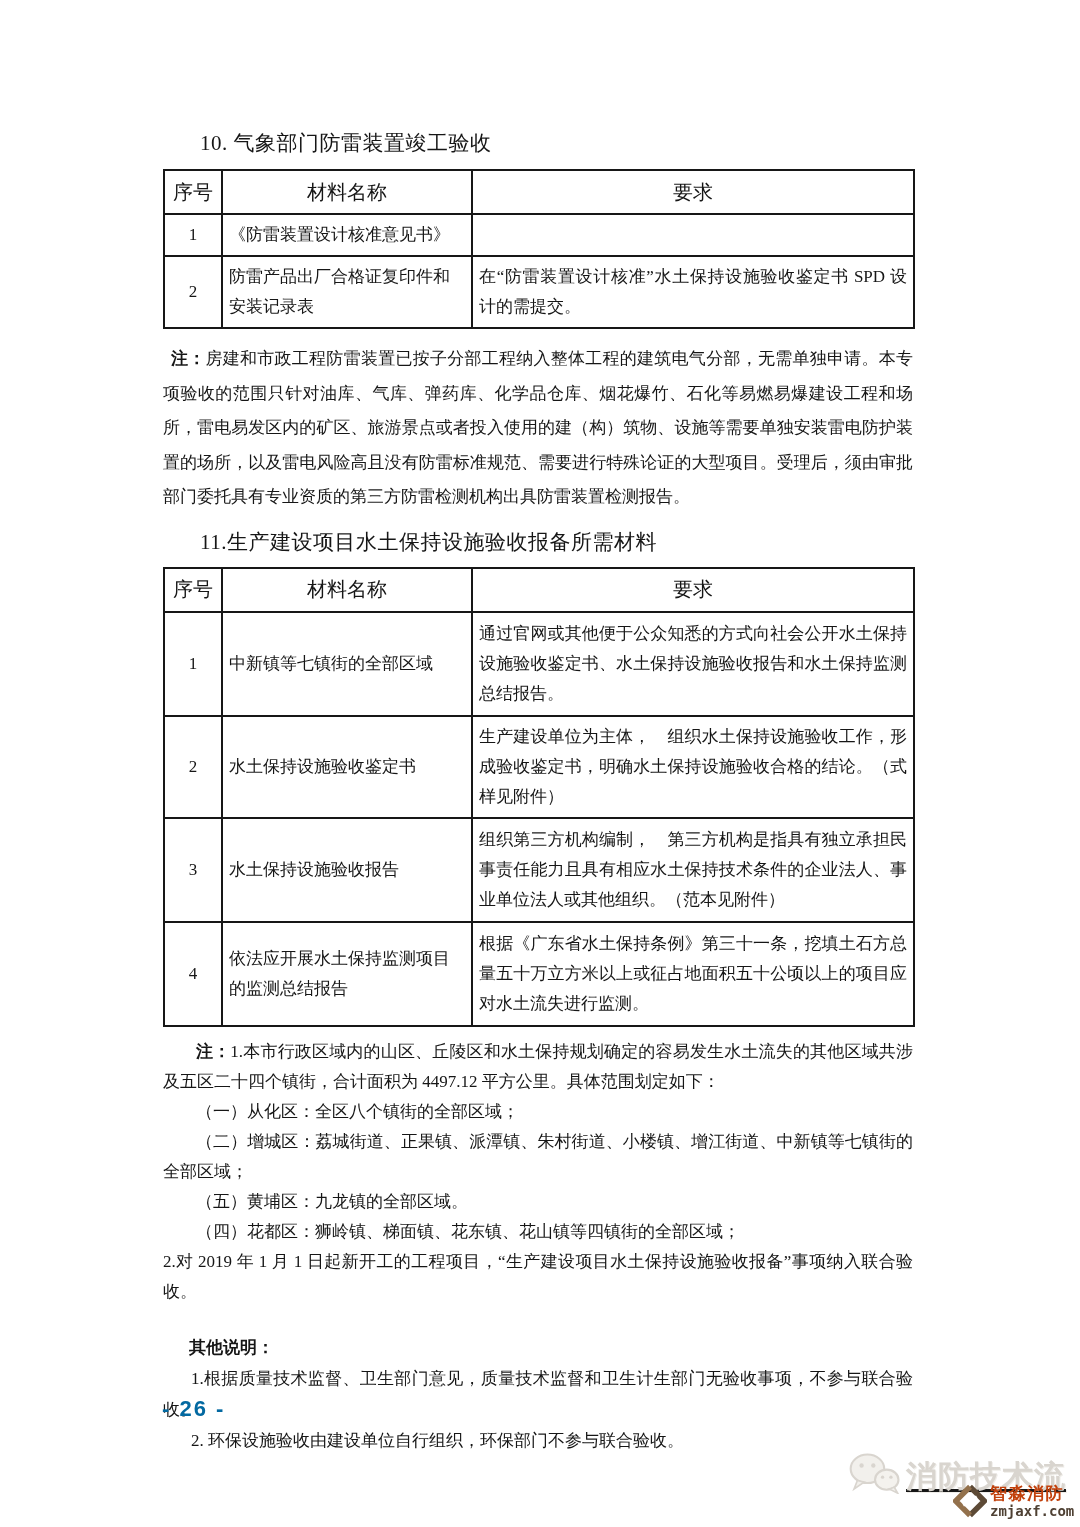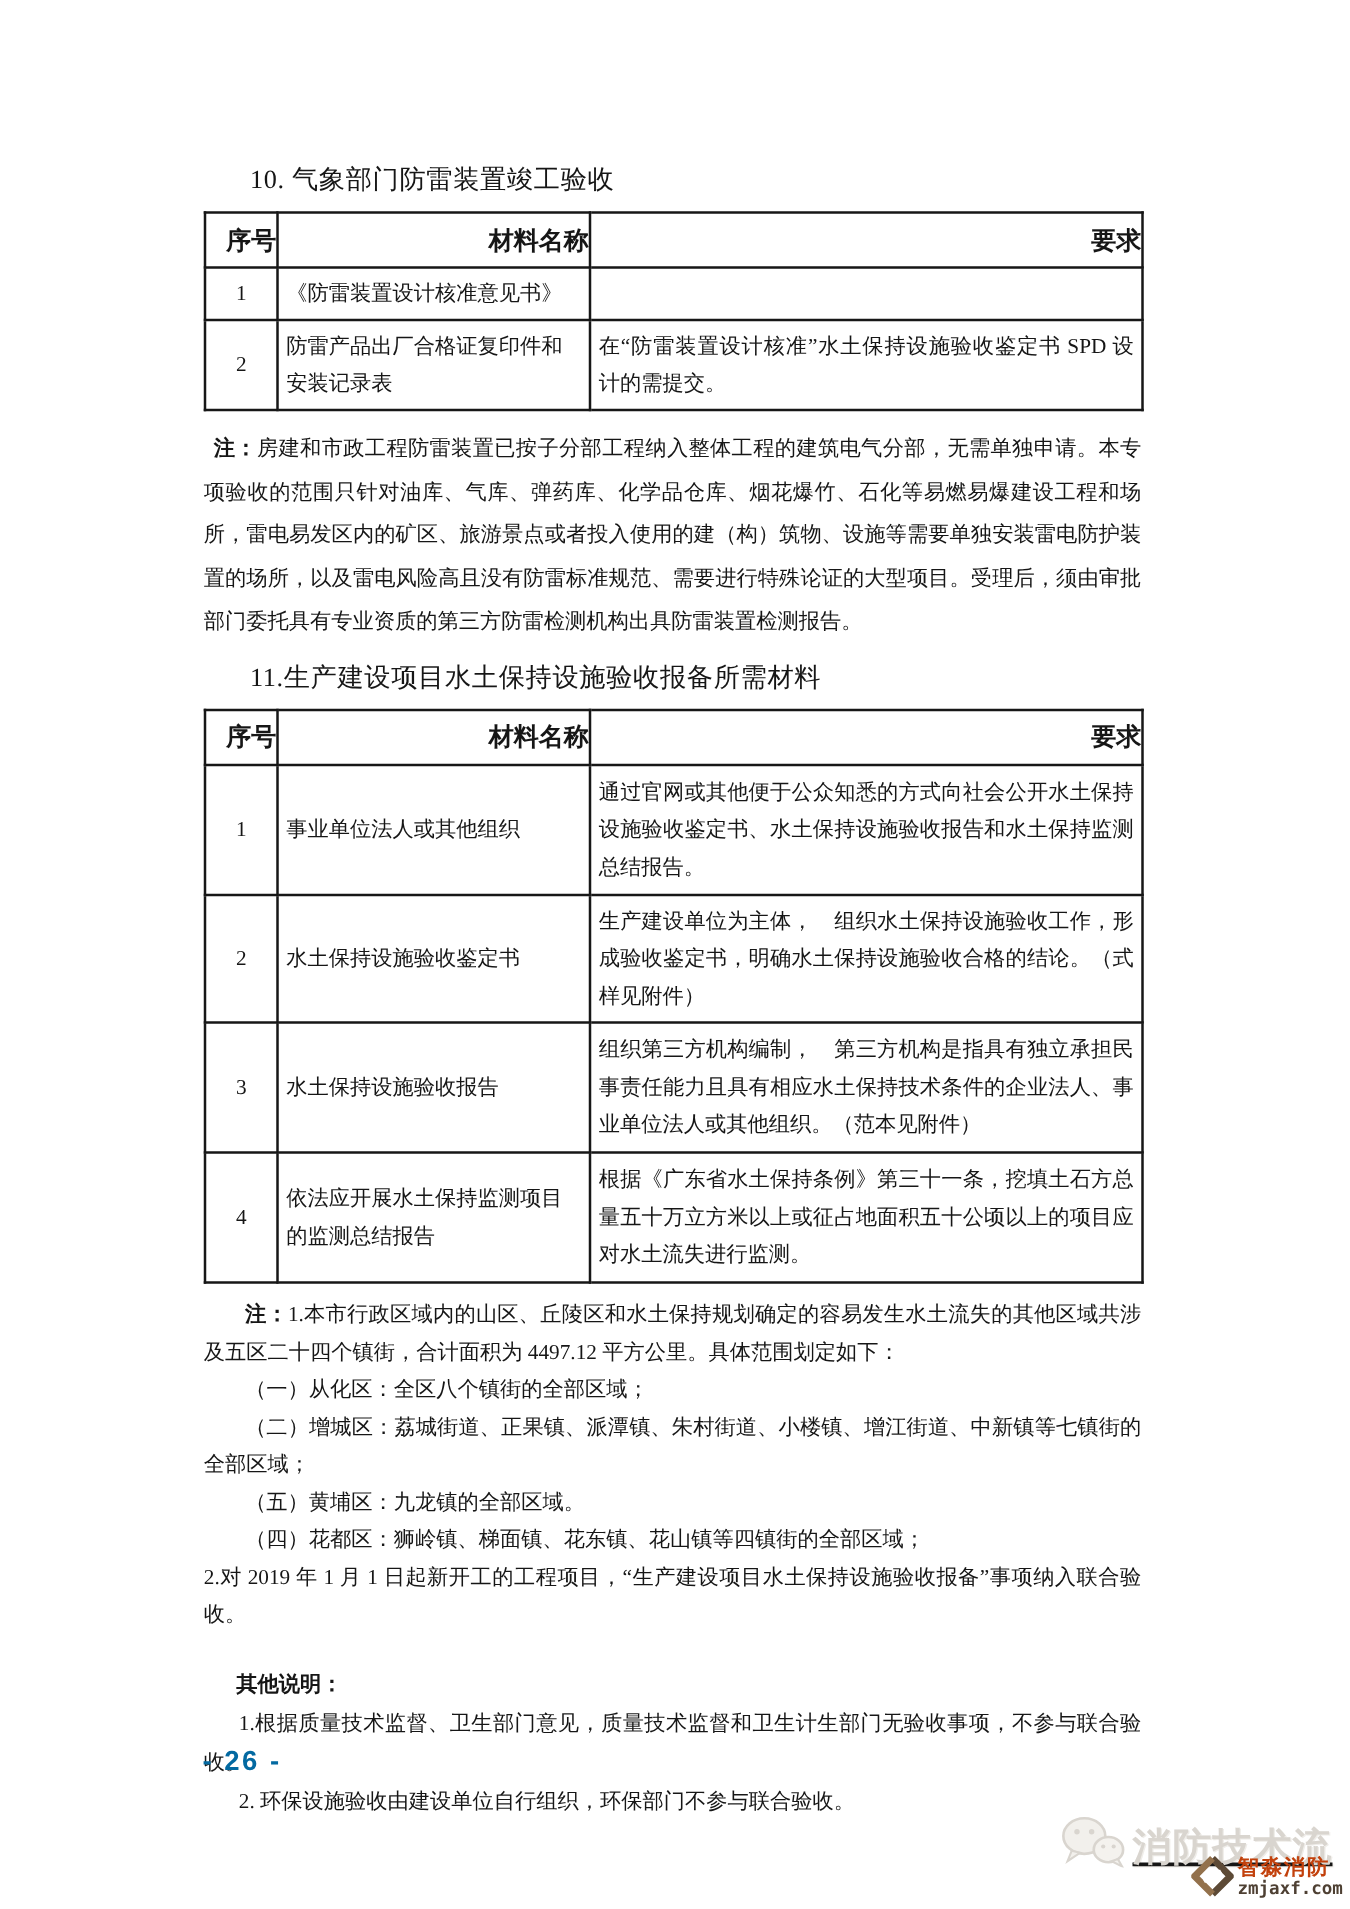--- a/index.html
+++ b/index.html
@@ -7,21 +7,21 @@
     position:relative; width:1080px; height:1527px; background:#ffffff;
     font-family:"Liberation Serif","DejaVu Serif",serif; color:#161616; overflow:hidden;
   }
   .content { position:absolute; left:163px; top:130px; width:750px; }
 
   .sec-title { font-size:21px; font-weight:normal; line-height:26px; margin:0 0 13px 37px; letter-spacing:0.5px; }
   .sec-title.second { margin-top:14px; margin-bottom:12px; }
 
   table.doc-table { width:750px; border-collapse:collapse; table-layout:fixed; border:2.5px solid #171717; }
   table.doc-table th, table.doc-table td { border:2px solid #171717; vertical-align:middle; }
-  table.doc-table th { font-size:20px; font-weight:bold; height:42px; text-align:right; padding:0; }
+  table.doc-table th { font-size:20px; font-weight:normal; height:42px; text-align:center; padding:0; }
   table.doc-table td { font-size:17px; line-height:30px; padding:5px 6px; }
   td.cell-no { text-align:center; font-size:16px; }
   td.cell-name { text-align:left; }
   td.cell-req { text-align:justify; }
   .h40 { height:30px; }
   .h70 { height:60px; }
   .h100 { height:92px; }
   .h72 { height:62px; }
 
   .note-para { margin:13px 0 0 0; font-size:17px; line-height:34.5px; text-align:justify; text-indent:8px; }
@@ -106,21 +106,21 @@
       <thead>
         <tr>
           <th>序号</th>
           <th>材料名称</th>
           <th>要求</th>
         </tr>
       </thead>
       <tbody>
         <tr>
           <td class="cell-no h100">1</td>
-          <td class="cell-name h100">事业单位法人或其他组织</td>
+          <td class="cell-name h100">中新镇等七镇街的全部区域</td>
           <td class="cell-req h100">通过官网或其他便于公众知悉的方式向社会公开水土保持设施验收鉴定书、水土保持设施验收报告和水土保持监测总结报告。</td>
         </tr>
         <tr>
           <td class="cell-no h72">2</td>
           <td class="cell-name h72">水土保持设施验收鉴定书</td>
           <td class="cell-req h72">生产建设单位为主体，　组织水土保持设施验收工作，形成验收鉴定书，明确水土保持设施验收合格的结论。（式样见附件）</td>
         </tr>
         <tr>
           <td class="cell-no h100">3</td>
           <td class="cell-name h100">水土保持设施验收报告</td>

